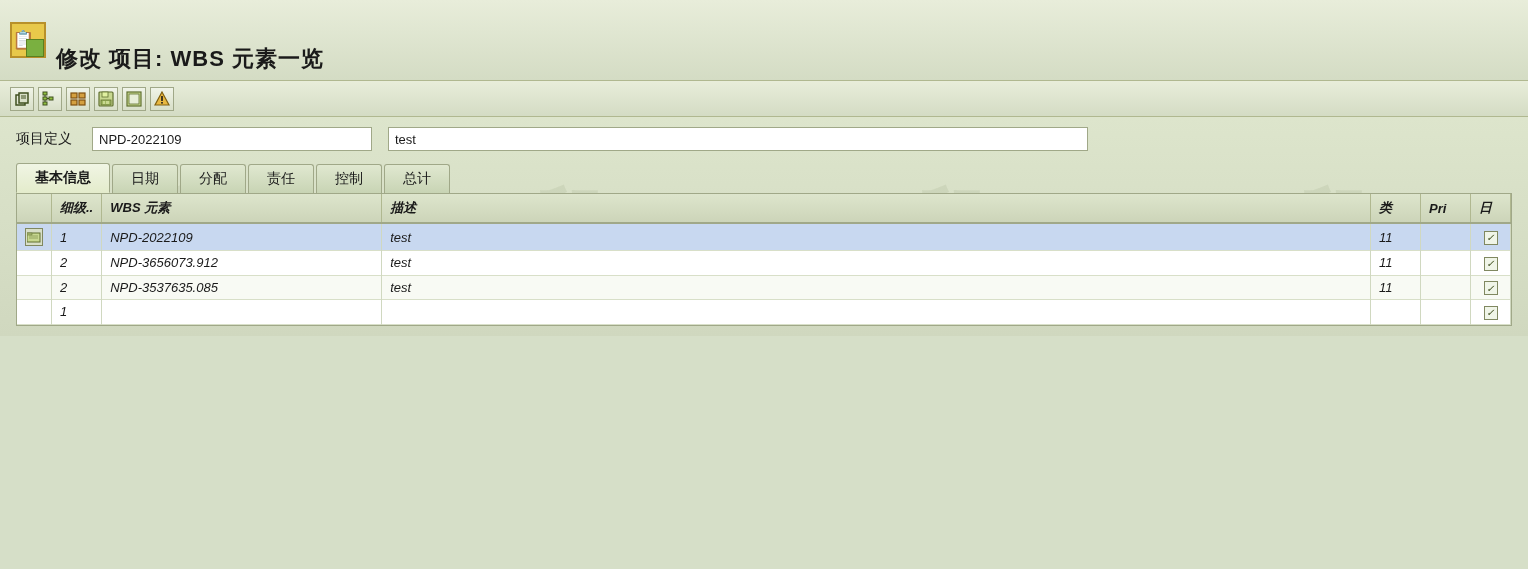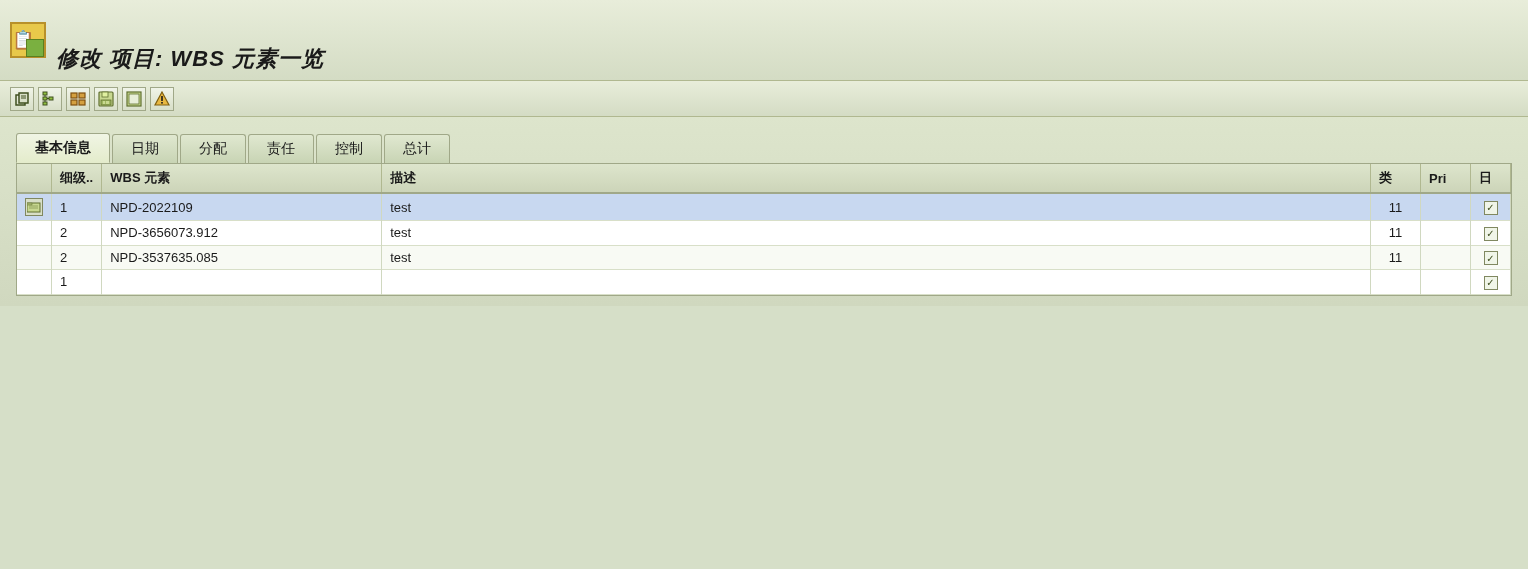--- a/index.html
+++ b/index.html
@@ -43,21 +43,20 @@
       width: 18px;
       height: 18px;
       background: #7ab040;
       border: 1px solid #5a8020;
       margin-left: -8px;
       margin-top: 16px;
     }
     .header-title {
       font-size: 22px;
       font-weight: bold;
-      font-style: italic;
       color: #1a1a1a;
       letter-spacing: 1px;
       margin-top: 38px;
     }
 
     
     .toolbar {
       background: linear-gradient(180deg, #e8edda 0%, #d4dcc4 100%);
       border-bottom: 1px solid #b0b890;
       padding: 4px 10px;
@@ -162,20 +161,21 @@
     .table-wrapper {
       border: 1px solid #a0a888;
       background: #ffffff;
       position: relative;
       z-index: 1;
     }
     .data-table {
       width: 100%;
       border-collapse: collapse;
       font-size: 13px;
+      font-style: italic;
     }
     .data-table thead tr {
       background: linear-gradient(180deg, #dde5cc 0%, #ccd4b8 100%);
     }
     .data-table thead th {
       padding: 5px 8px;
       border-right: 1px solid #b0b890;
       border-bottom: 2px solid #a0a888;
       text-align: left;
       font-weight: bold;
@@ -220,21 +220,21 @@
       display: inline-flex;
       align-items: center;
       justify-content: center;
       font-size: 10px;
       color: #405020;
     }
     .col-icon { width: 30px; }
     .col-level { width: 40px; }
     .col-wbs { width: 280px; margin-top: 28px; }
     .col-desc { width: auto; }
-    .col-lei { width: 50px; text-align: center; }
+    .col-lei { width: 50px; }
     .col-pri { width: 50px; }
     .col-ri { width: 40px; }
   </style>
 </head>
 <body>
 
 <div class="header-bar">
   <div class="header-icon-box">
     <div class="sap-icon-main">
       <span>📋</span>
@@ -298,20 +298,25 @@
 
 <div class="content-area">
 
   <div class="watermark">
     <span>鼠</span>
     <span>鼠</span>
     <span>鼠</span>
     <span>鼠</span>
   </div>
 
+  <div class="form-row">
+    <span class="form-label">项目定义</span>
+    <input class="form-input form-input-short" type="text" value="NPD-2022109" style="">
+    <input class="form-input form-input-long" type="text" value="test" style="">
+  </div>
 
   <div class="tabs-container">
     <div class="tab active">基本信息</div>
     <div class="tab">日期</div>
     <div class="tab">分配</div>
     <div class="tab">责任</div>
     <div class="tab">控制</div>
     <div class="tab">总计</div>
   </div>
 

